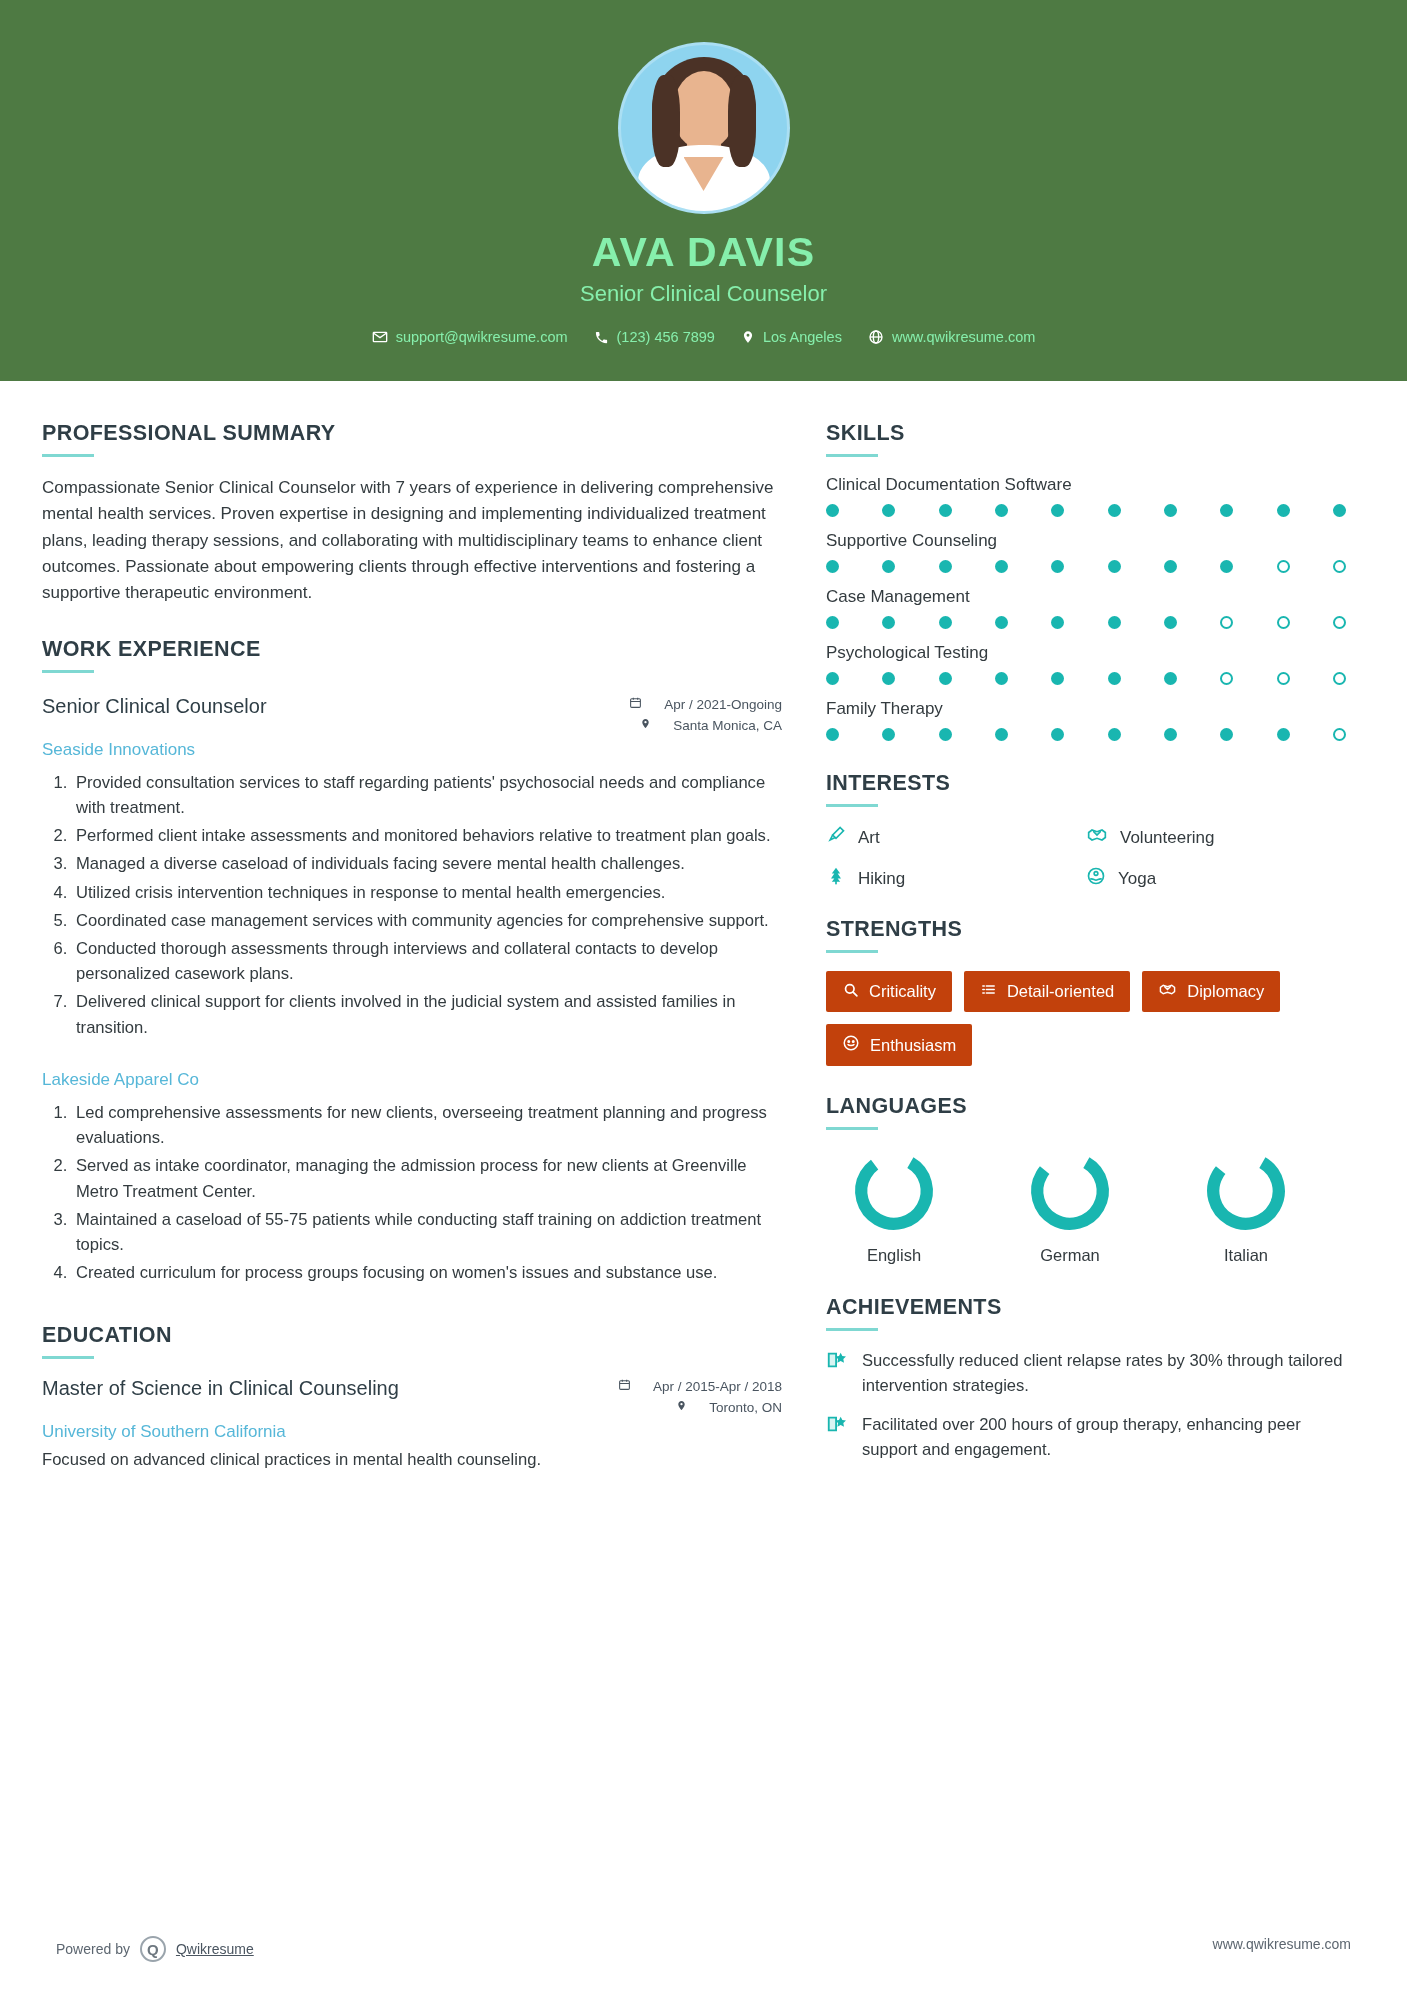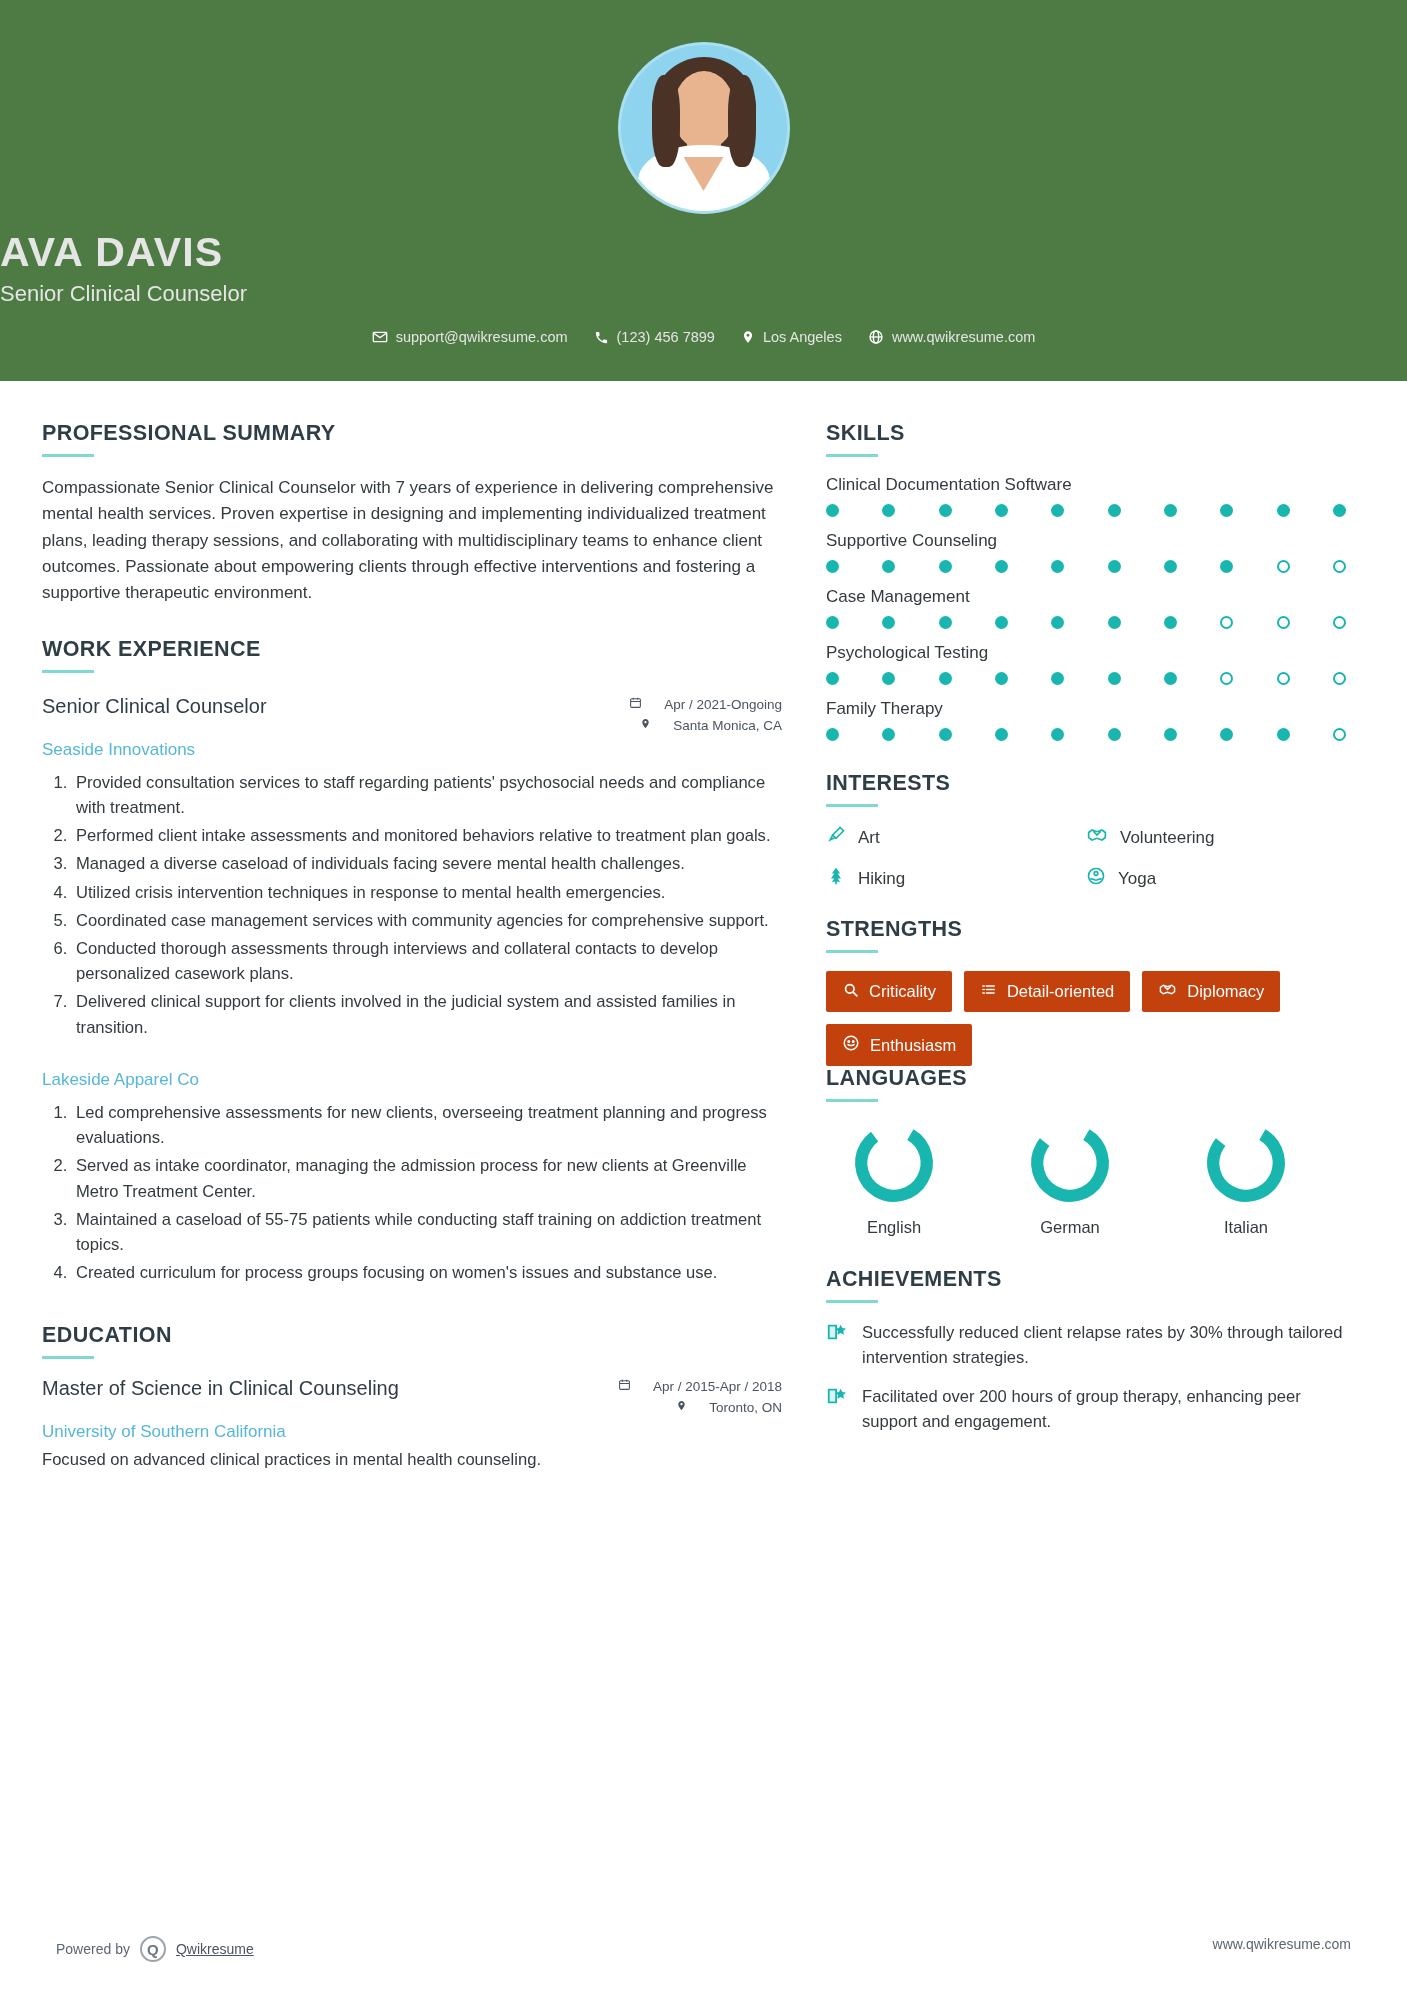--- a/index.html
+++ b/index.html
@@ -13,22 +13,22 @@
     width: 1407px;
     min-height: 1990px;
     background: #ffffff;
     overflow: hidden;
   }
 
   
   .header {
     background: #4e7a43;
     padding: 42px 0 36px 0;
-    text-align: left;
-    color: #e5e5e5;
+    text-align: center;
+    color: #86efac;
   }
   .avatar-wrap {
     width: 172px;
     height: 172px;
     margin: 0 auto 16px auto;
     border-radius: 50%;
     background: #8ed4ef;
     overflow: hidden;
     position: relative;
     border: 3px solid rgba(255,255,255,0.25);
@@ -557,21 +557,21 @@
                   <path d="M8 14c1.2 1.6 6.8 1.6 8 0"></path>
                   <circle cx="9" cy="10" r="1" fill="#fff"></circle>
                   <circle cx="15" cy="10" r="1" fill="#fff"></circle>
               </svg>
             </span>
             <span>Enthusiasm</span>
           </div>
         </div>
       </div>
 
-      <div style="">
+      <div style="margin-top:28px">
         <div class="sec-title">LANGUAGES</div>
         <div class="sec-rule"></div>
         <div class="langs">
           <div class="lang">
             <svg width="86" height="86" viewBox="0 0 42 42">
               <circle cx="21" cy="21" r="16" fill="none" stroke="#ffffff" stroke-width="6"></circle>
               <circle cx="21" cy="21" r="16" fill="none" stroke="#19b6b0" stroke-width="6" stroke-dasharray="82 100" pathLength="100" transform="rotate(-60 21 21)"></circle>
             </svg>
             <div class="lang-label">English</div>
           </div>

